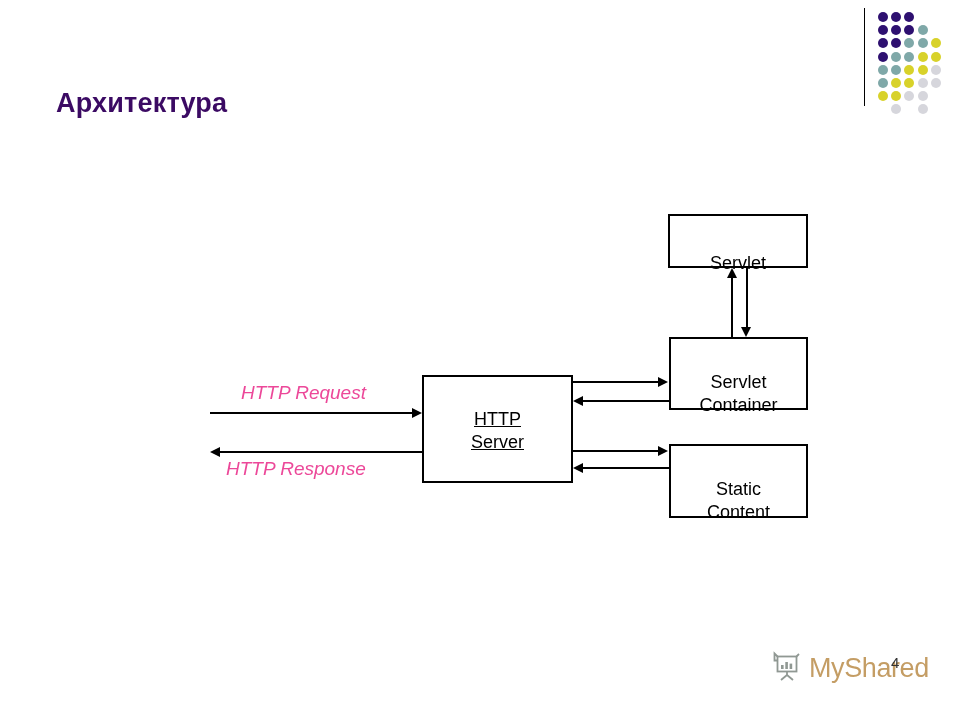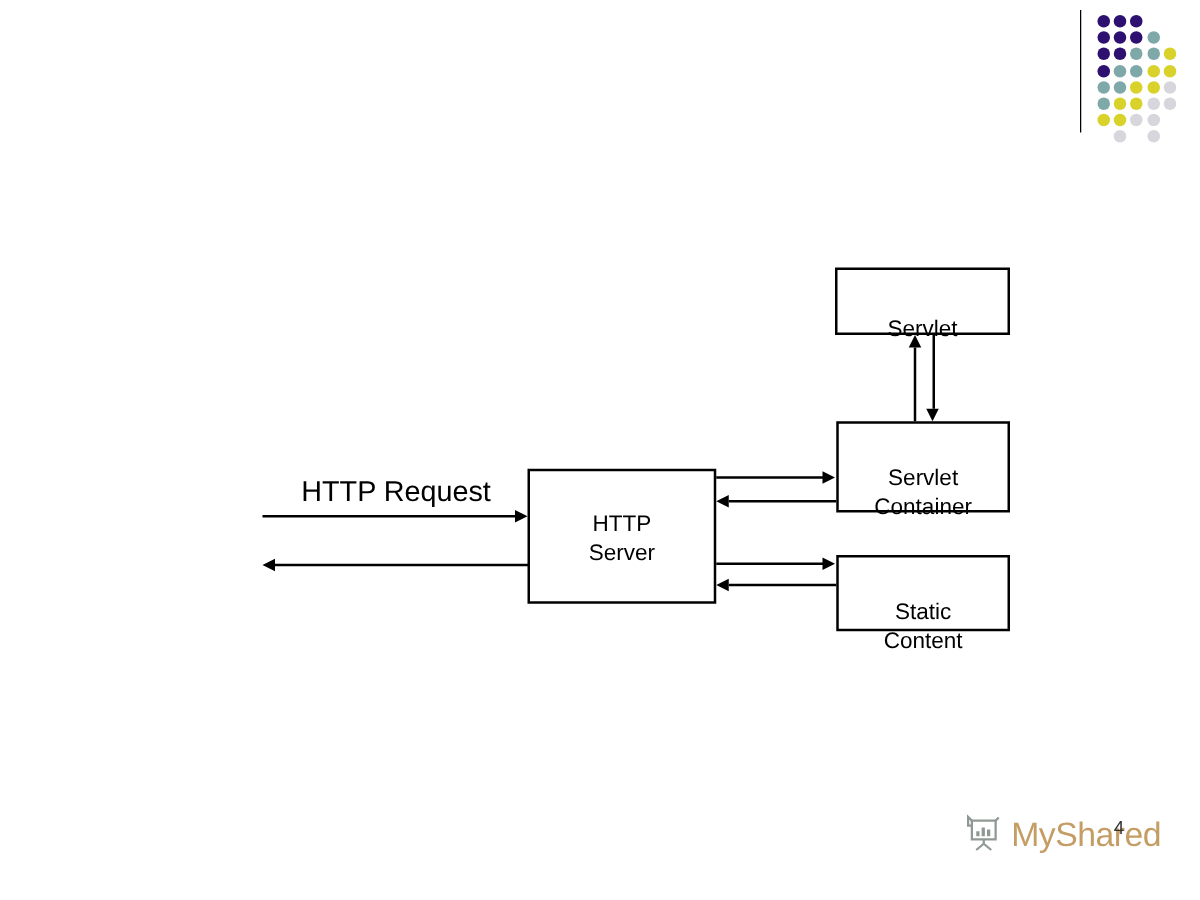--- a/index.html
+++ b/index.html
@@ -75,33 +75,34 @@
     text-align: center;
     white-space: pre-line;
   }
   .node-box > .node-label {
     display: block;
     white-space: pre-line;
   }
 
   
   #box-browser   { left: 72px;  top: 391px; width: 138px; height: 70px;  padding-top: 8px; }
-  #box-http      { left: 422px; top: 375px; width: 151px; height: 108px; padding-top: 8px; }
+  #box-http      { left: 422px; top: 375px; width: 151px; height: 108px; padding-top: 8px; text-decoration: underline; }
   #box-servlet   { left: 668px; top: 214px; width: 140px; height: 54px;  padding-top: 13px; }
   #box-container { left: 669px; top: 337px; width: 139px; height: 73px;  padding-top: 9px; }
-  #box-static    { left: 669px; top: 444px; width: 139px; height: 61px;  padding-top: 9px; }
+  #box-static    { left: 669px; top: 444px; width: 139px; height: 74px;  padding-top: 9px; }
 
   
   .edge-label {
     position: absolute;
-    color: #000000;
-    font-family: "Liberation Sans", sans-serif;
-    font-size: 23px;
+    color: #ec4899;
+    font-family: "Liberation Sans", sans-serif;
+    font-size: 19px;
     line-height: 22px;
     white-space: nowrap;
+    font-style: italic;
   }
   #label-http-request  { left: 241px; top: 382px; }
   #label-http-response { left: 226px; top: 458px; }
 
   
   .edge-line-h {
     position: absolute;
     height: 0;
     border-top: 2px solid #000000;
   }
@@ -161,20 +162,21 @@
     color: #333333;
     font-family: "Liberation Sans", sans-serif;
     font-size: 15px;
     line-height: 18px;
   }
 </style>
 </head>
 <body>
 
 <div id="slide-title">
+  <span class="tline">Архитектура</span>
 </div>
 
 <div id="deco-divider"></div>
 <div id="deco-dots">
     <span class="dot" style="left: 0px; top: 0px; background: rgb(46, 16, 112);"></span>
     <span class="dot" style="left: 13.2px; top: 0px; background: rgb(46, 16, 112);"></span>
     <span class="dot" style="left: 26.4px; top: 0px; background: rgb(46, 16, 112);"></span>
     <span class="dot" style="left: 0px; top: 13.2px; background: rgb(46, 16, 112);"></span>
     <span class="dot" style="left: 13.2px; top: 13.2px; background: rgb(46, 16, 112);"></span>
     <span class="dot" style="left: 26.4px; top: 13.2px; background: rgb(46, 16, 112);"></span>
@@ -243,20 +245,21 @@
   <div class="edge-line-h" style="left:583px; top:467px; width:86px;"></div>
   <div class="arrowhead left" style="left:573px; top:463px;"></div>
 
   <div class="edge-line-v" style="left:731px; top:278px; height:59px;"></div>
   <div class="arrowhead up" style="left:727px; top:268px;"></div>
 
   <div class="edge-line-v" style="left:746px; top:268px; height:59px;"></div>
   <div class="arrowhead down" style="left:741px; top:327px;"></div>
 
   <div class="edge-label" id="label-http-request">HTTP Request</div>
+  <div class="edge-label" id="label-http-response">HTTP Response</div>
 </div>
 
 <div id="watermark">
   <span>
     <svg width="30" height="32" viewBox="0 0 30 32" aria-hidden="true">
       <g fill="none" stroke="#4d5a52" stroke-width="1.8">
         <rect x="5.5" y="6.5" width="19" height="15"></rect>
         <path d="M5.5 6.5 L2.5 3.5 L2.5 10.5 L5.5 10.5"></path>
         <path d="M15 21.5 L15 25"></path>
         <path d="M15 25 L9 30 M15 25 L21 30"></path>

